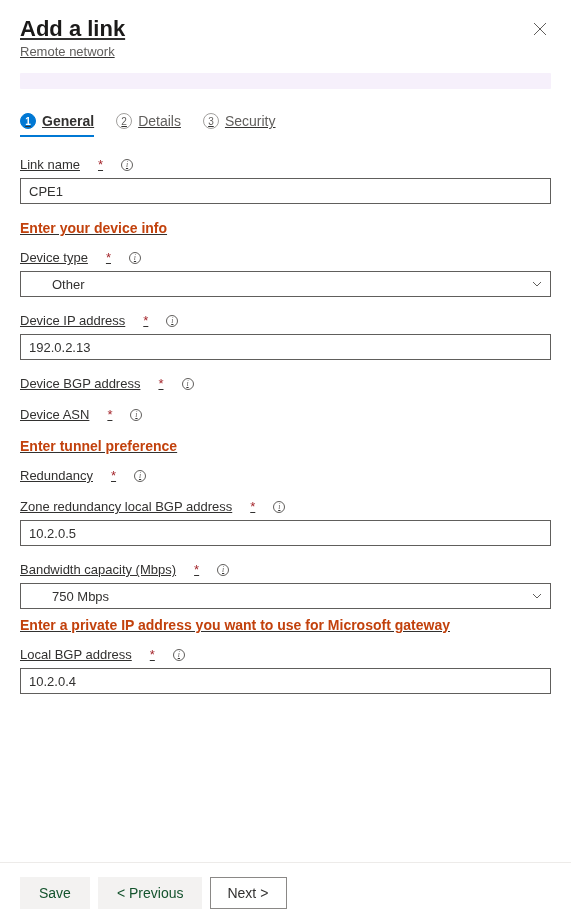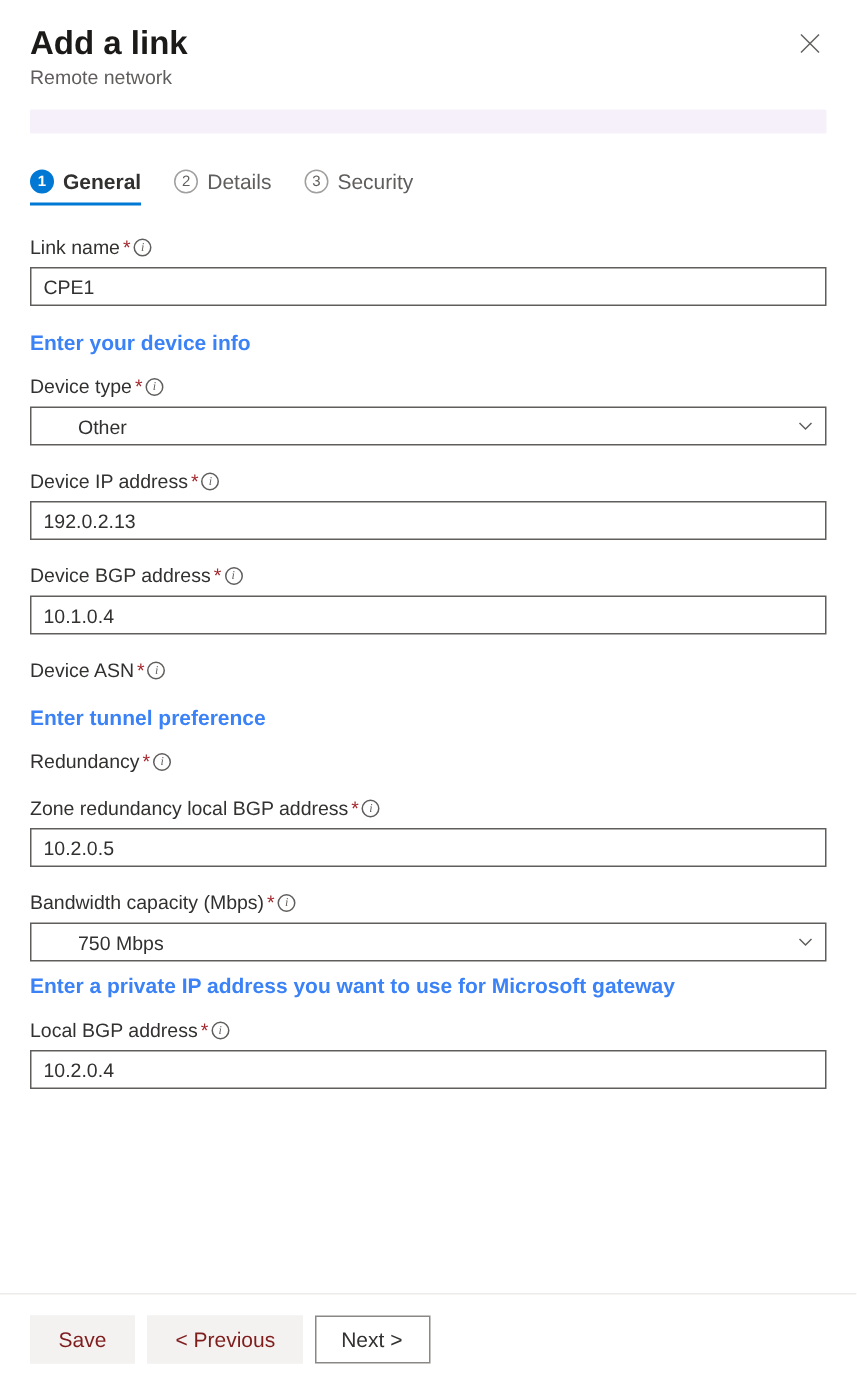--- a/index.html
+++ b/index.html
@@ -11,20 +11,21 @@
       font-family: "Segoe UI", -apple-system, BlinkMacSystemFont, sans-serif;
       font-size: 13px;
       color: #323130;
       background: #fff;
       width: 571px;
       height: 923px;
       position: relative;
     }
     .panel {
       padding: 16px 20px 0 20px;
+      text-decoration: underline;
     }
     .header {
       display: flex;
       justify-content: space-between;
       align-items: flex-start;
     }
     .header-left {
       display: flex;
       flex-direction: column;
     }
@@ -103,21 +104,21 @@
     }
     .form-section {
       margin-top: 20px;
     }
     .form-group {
       margin-bottom: 16px;
     }
     .form-label {
       display: flex;
       align-items: center;
-      gap: 2px;
+      gap: 18px;
       font-size: 13px;
       color: #323130;
       margin-bottom: 6px;
     }
     .required {
       color: #a4262c;
     }
     .info-icon {
       width: 12px;
       height: 12px;
@@ -157,21 +158,21 @@
       position: absolute;
       right: 8px;
       top: 50%;
       transform: translateY(-50%);
       pointer-events: none;
       color: #605e5c;
     }
     .section-heading {
       font-weight: 700;
       font-size: 14px;
-      color: #3b82f6;
+      color: #c2410c;
       margin-top: 6px;
       margin-bottom: 14px;
     }
     .footer {
       position: absolute;
       bottom: 0;
       left: 0;
       right: 0;
       border-top: 1px solid #edebe9;
       padding: 14px 20px;
@@ -181,21 +182,21 @@
     .btn {
       height: 32px;
       padding: 0 18px;
       font-size: 14px;
       font-family: inherit;
       cursor: pointer;
       border: 1px solid transparent;
     }
     .btn-disabled {
       background: #f3f2f1;
-      color: #7f1d1d;
+      color: #14532d;
       border-color: #f3f2f1;
       cursor: default;
     }
     .btn-default {
       background: #fff;
       color: #323130;
       border: 1px solid #8a8886;
       padding-left: 16px;
     }
   </style>
@@ -268,21 +269,20 @@
       </div>
       <input type="text" class="text-input" value="192.0.2.13" style="">
     </div>
 
     <div class="form-group">
       <div class="form-label">
         <span>Device BGP address</span>
         <span class="required">*</span>
         <span class="info-icon">i</span>
       </div>
-      <input type="text" class="text-input" value="10.1.0.4" style="">
     </div>
 
     <div class="form-group">
       <div class="form-label">
         <span>Device ASN</span>
         <span class="required">*</span>
         <span class="info-icon">i</span>
       </div>
     </div>
 

